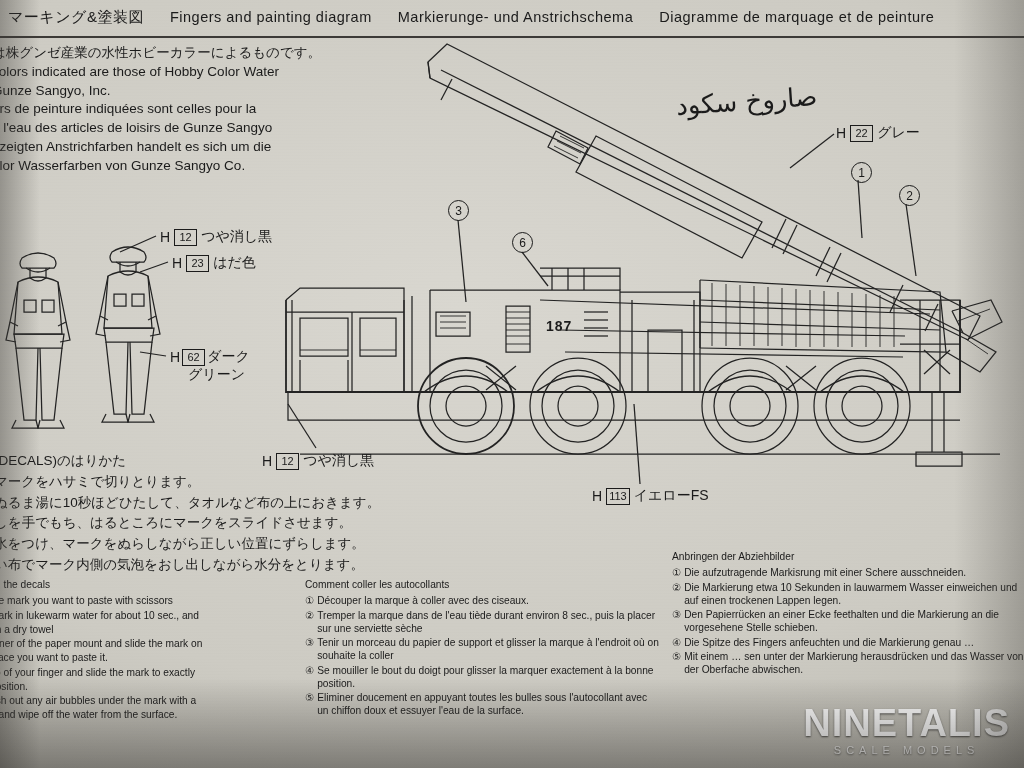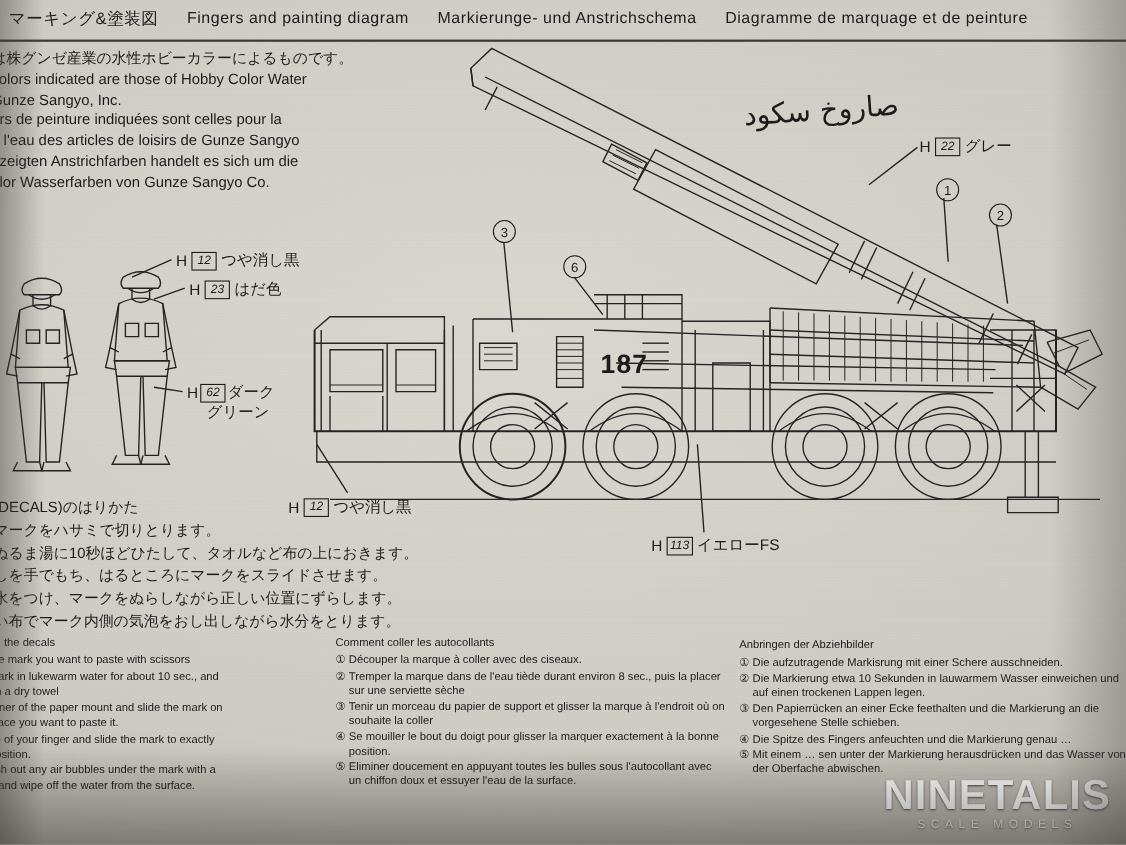--- a/index.html
+++ b/index.html
@@ -93,21 +93,21 @@
   #decal-jp .ln { white-space: nowrap; margin-bottom: 3px; }
 
   .col-text { font-size: 10.2px; line-height: 1.30; }
   .col-text .title { margin-bottom: 3px; }
   .col-text .item { display: flex; gap: 3px; margin-bottom: 1px; }
   .col-text .num { flex: 0 0 auto; }
   .col-text .body { flex: 1 1 auto; }
 
   #col-en { left: -10px; top: 578px; width: 270px; }
   #col-fr { left: 305px; top: 578px; width: 355px; }
-  #col-de { left: 672px; top: 580px; width: 352px; }
+  #col-de { left: 672px; top: 550px; width: 352px; }
 
   
   .callout {
     position: absolute;
     font-size: 14px;
     white-space: nowrap;
     display: flex;
     align-items: center;
     gap: 2px;
   }
@@ -115,21 +115,20 @@
     display: inline-flex;
     align-items: center;
     justify-content: center;
     min-width: 17px;
     height: 15px;
     padding: 0 2px;
     border: 1.4px solid #1b1b1b;
     font-size: 11px;
     line-height: 1;
     margin: 0 2px;
-    font-style: italic;
   }
   #c-h12a { left: 160px; top: 228px; }
   #c-h44  { left: 172px; top: 254px; }
   #c-h73  { left: 170px; top: 348px; flex-direction: column; align-items: flex-start; gap: 0; }
   #c-h73 .row1 { display:flex; align-items:center; }
   #c-h73 .row2 { padding-left: 18px; }
   #c-h12b { left: 262px; top: 452px; }
   #c-h22  { left: 836px; top: 124px; }
   #c-h113 { left: 592px; top: 487px; }
 
@@ -155,21 +154,21 @@
     font-size: 26px;
     font-family: "DejaVu Sans", sans-serif;
     transform: rotate(-4deg);
     letter-spacing: 1px;
   }
 
   
   #truck-number {
     position: absolute;
     left: 546px; top: 318px;
-    font-size: 24px;
+    font-size: 14px;
     font-weight: bold;
     letter-spacing: 1px;
   }
 
   
   #watermark {
     position: absolute;
     right: 14px; bottom: 12px;
     text-align: center;
     color: #ffffff;

